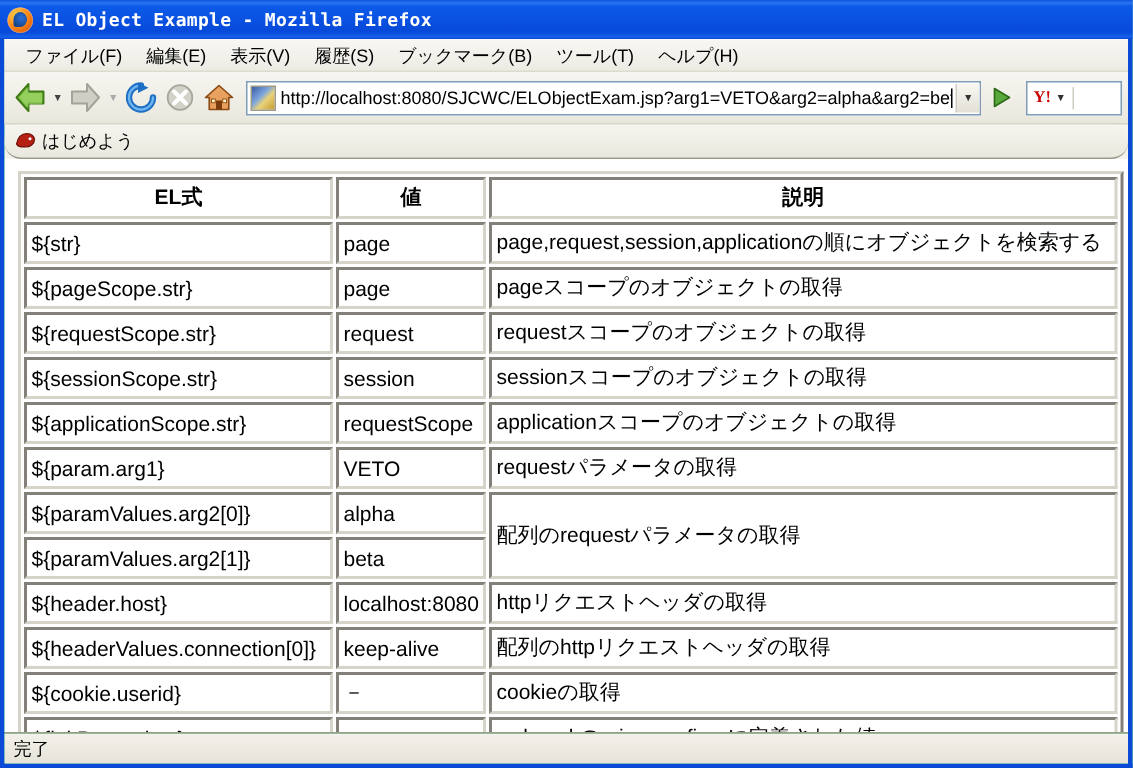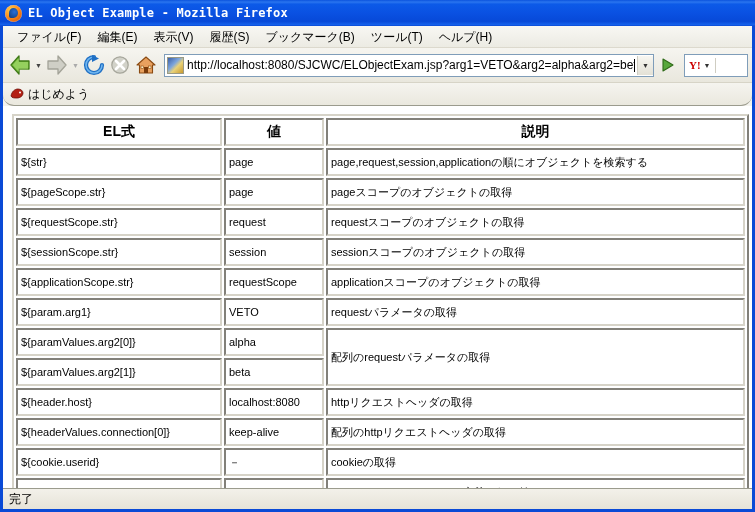--- a/index.html
+++ b/index.html
@@ -200,21 +200,21 @@
   table.eltable {
     border-collapse: separate;
     border-spacing: 2px;
     border: 2px outset #d6d3c8;
     background: #ffffff;
     table-layout: fixed;
     width: 731px;
   }
   table.eltable th, table.eltable td {
     border: 2px inset #d6d3c8;
-    font-size: 11px;
+    font-size: 14px;
     color: #000;
     padding: 1px 3px;
     vertical-align: middle;
     font-family: "Liberation Sans", sans-serif;
     overflow: hidden;
     white-space: nowrap;
   }
   table.eltable th {
     text-align: center;
     font-weight: bold;

